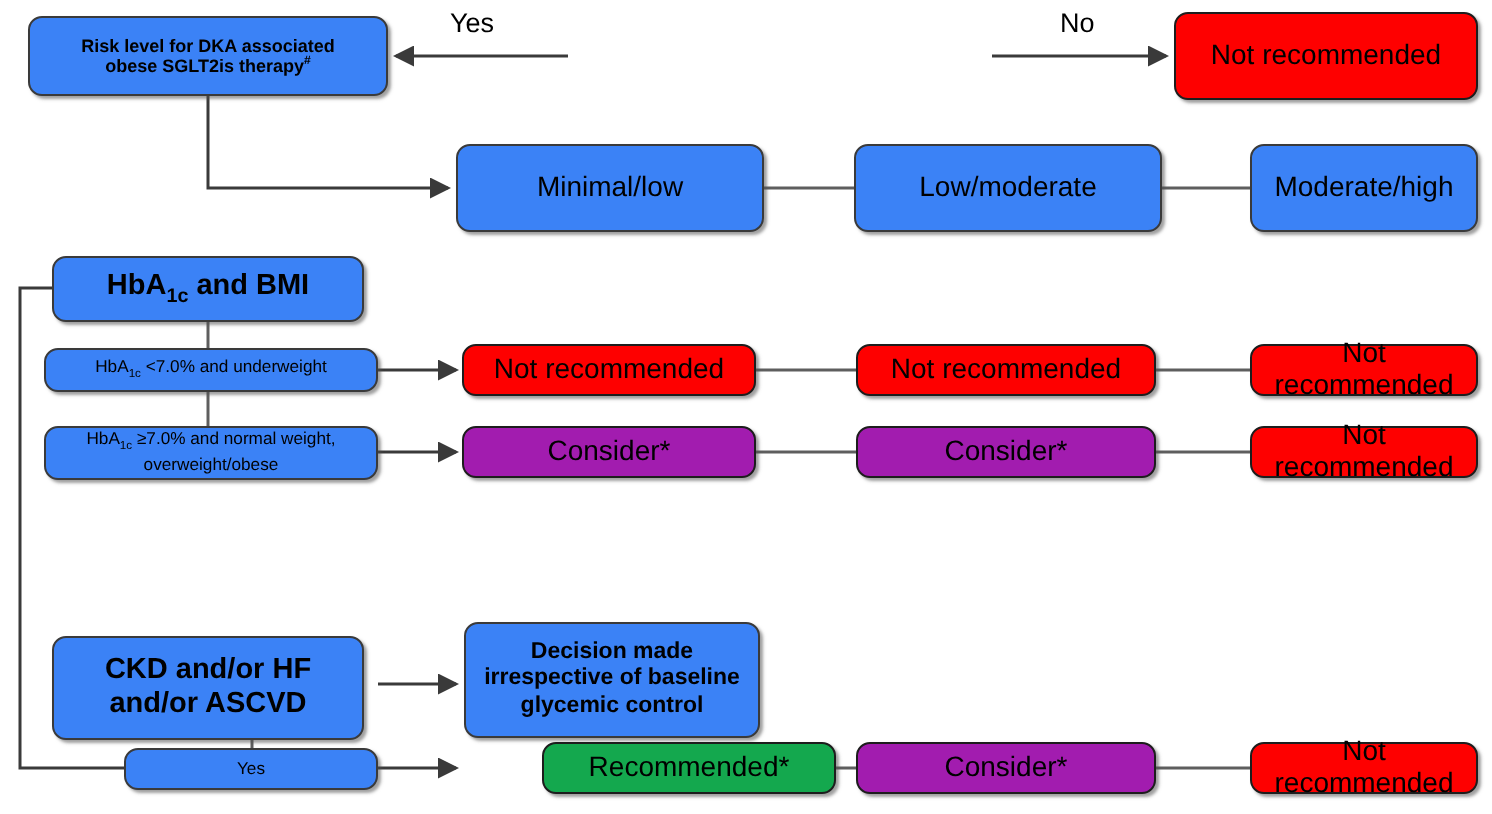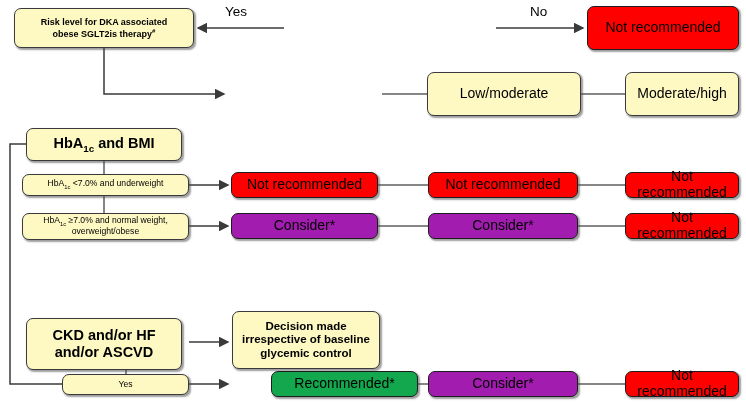--- a/index.html
+++ b/index.html
@@ -27,21 +27,21 @@
   }
   .node {
     position: absolute;
     box-sizing: border-box;
     display: flex;
     align-items: center;
     justify-content: center;
     text-align: center;
     border: 1.4px solid #3a3a3a;
     border-radius: 7px;
-    background: #fef9c3;
+    background: #3b82f6;
     color: #000000;
     line-height: 1.14;
     box-shadow: 1.5px 1.5px 1.6px rgba(80,80,80,0.55);
     z-index: 3;
   }
   .node.red     { background: #fe0000; border-color: #1d1d1d; }
   .node.amber   { background: #a21caf; border-color: #1d1d1d; text-align: center; }
   .node.green   { background: #14a84e; border-color: #1d1d1d; }
 
   .t-big {
@@ -137,20 +137,23 @@
 
   <span class="edge-label" style="left:225px; top:4px;">Yes</span>
 
 
   <span class="edge-label" style="left:530px; top:4px;">No</span>
 
   <div class="node red t-plain" style="left:587px; top:6px; width:152px; height:44px;">
     <span>Not recommended</span>
   </div>
 
+  <div class="node t-plain" style="left:228px; top:72px; width:154px; height:44px;">
+    <span>Minimal/low</span>
+  </div>
   <div class="node t-plain" style="left:427px; top:72px; width:154px; height:44px;">
     <span>Low/moderate</span>
   </div>
   <div class="node t-plain" style="left:625px; top:72px; width:114px; height:44px;">
     <span>Moderate/high</span>
   </div>
 
   <div class="node t-big" style="left:26px; top:128px; width:156px; height:33px;">
     <div class="inner">
       <span>HbA</span><sub>1c</sub><span> and BMI</span>

